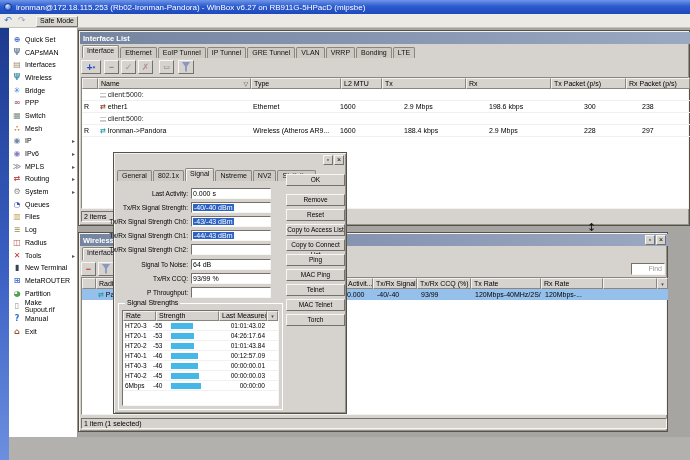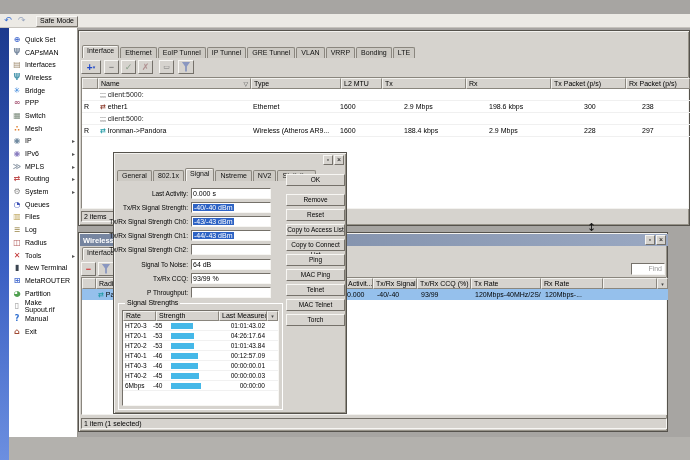--- a/index.html
+++ b/index.html
@@ -67,20 +67,24 @@
   .sgrow { position:absolute; left:0; right:0; height:10px; border-bottom:1px solid #f1f1f1; }
   .sgcell { position:absolute; font-size:6.5px; line-height:10px; white-space:nowrap; }
   .bar { position:absolute; left:48px; top:2px; height:6px; background:#45b8e8; }
   .selrow { background:#95c0ec; }
 </style>
 </head>
 <body>
 
 <div class="screen">
 
+  <div class="a titlebar-main" style="left:0;top:0;width:690px;height:14px;">
+    <span class="logo"></span>
+    <span class="nw">ironman@172.18.115.253 (Rb02-Ironman-Pandora) - WinBox v6.27 on RB911G-5HPacD (mipsbe)</span>
+  </div>
 
   <div class="a apptb" style="left:0;top:14px;width:690px;height:14px;">
     <span class="a histbtn" style="left:4px;top:1px;color:#3a6fd0;">↶</span>
     <span class="a histbtn" style="left:18px;top:1px;color:#9aa7c0;">↷</span>
     <button class="a btn3d" style="left:36px;top:1.5px;width:42px;height:11px;font-size:7px;line-height:8px;">Safe Mode</button>
   </div>
 
   <div class="a bluestrip" style="left:0;top:28px;width:9px;height:432px;"></div>
   <div class="a" style="left:9px;top:437px;width:681px;height:23px;background:#b3b1ad;"></div>
   <div class="a sidepanel" style="left:9px;top:28px;width:69px;height:409px;padding-top:5px;">
@@ -200,20 +204,23 @@
         <span class="sarrow"></span>
       </div>
     <div class="sitem">
         <span class="sicon" style="color: rgb(160, 72, 48);">⌂</span>
         <span class="slabel">Exit</span>
         <span class="sarrow"></span>
       </div>
   </div>
 
   <div class="a win" style="left:78px;top:30px;width:612px;height:196px;">
+    <div class="a wtitle inact nw" style="left:1px;top:1px;width:610px;height:12px;">
+      <span>Interface List</span>
+    </div>
     <div class="a tabsrow" style="left:3px;top:14px;">
       <div class="tab on">Interface</div>
       <div class="tab">Ethernet</div>
       <div class="tab">EoIP Tunnel</div>
       <div class="tab">IP Tunnel</div>
       <div class="tab">GRE Tunnel</div>
       <div class="tab">VLAN</div>
       <div class="tab">VRRP</div>
       <div class="tab">Bonding</div>
       <div class="tab">LTE</div>

